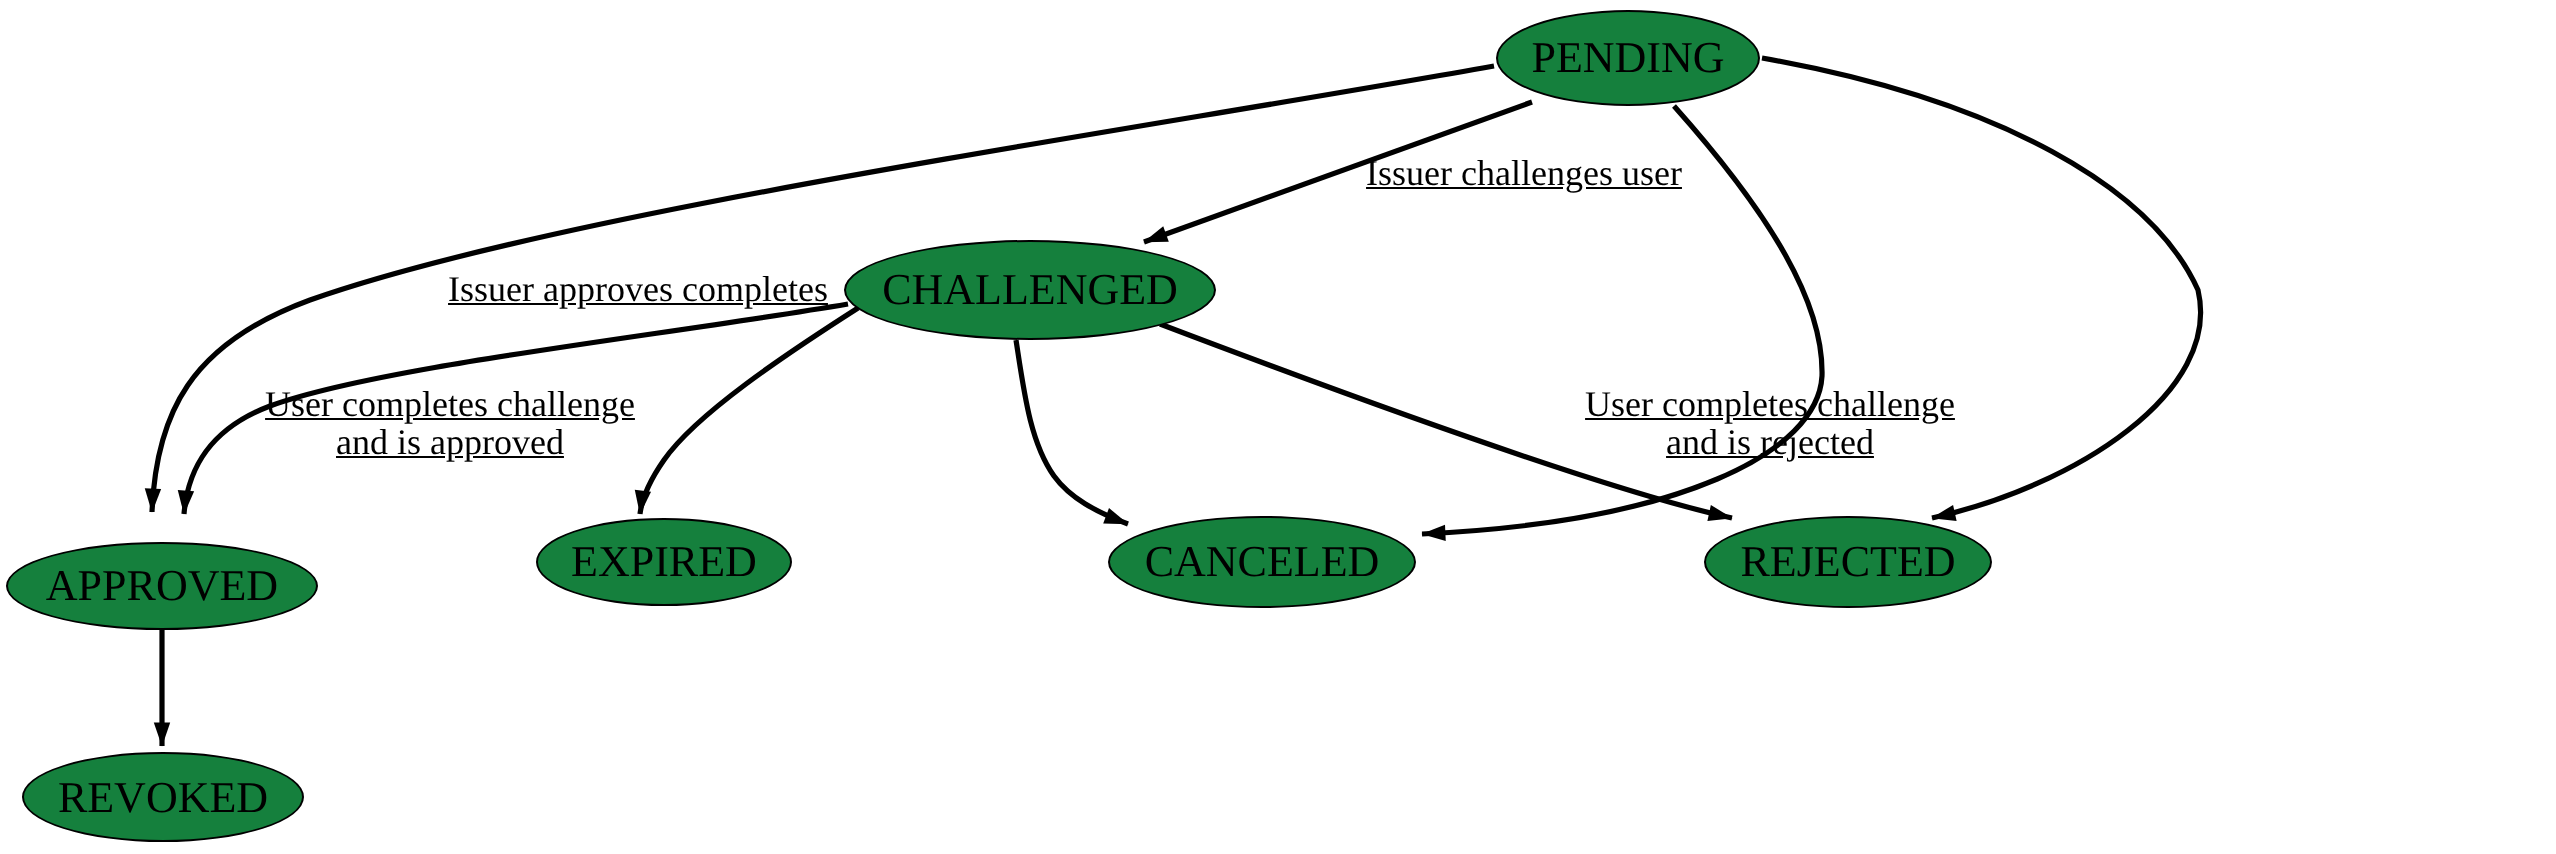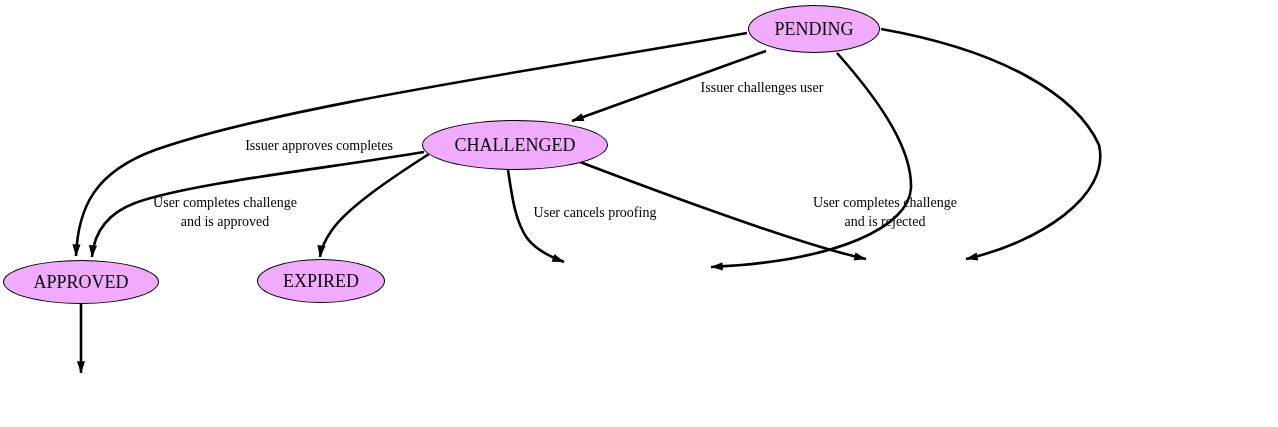--- a/index.html
+++ b/index.html
@@ -11,35 +11,36 @@
     background: #ffffff;
     color: #000000;
     font-family: "Liberation Serif", serif;
     overflow: hidden;
   }
   .stage svg { position: absolute; left: 0; top: 0; }
   .node {
     position: absolute;
     border: 1.6px solid #000000;
     border-radius: 50%;
-    background: #f0abfc;
+    background: #15803d;
     display: flex;
     align-items: center;
     justify-content: center;
-    font-size: 18px;
+    font-size: 22px;
     line-height: 1;
     white-space: nowrap;
   }
   .edge-label {
     position: absolute;
     transform: translate(-50%, -50%);
-    font-size: 14px;
+    font-size: 18px;
     line-height: 19px;
     text-align: center;
     white-space: pre-line;
+    text-decoration: underline;
   }
 </style>
 </head>
 <body>
 
 <div class="stage">
 
   <svg width="1278" height="427" viewBox="0 0 1278 427">
     <defs>
       <marker id="arrow" viewBox="0 0 13 10" refX="12.2" refY="5" markerWidth="13" markerHeight="10" markerUnits="userSpaceOnUse" orient="auto">
@@ -58,28 +59,36 @@
       <path d="M 81,304 L 81,373" marker-end="url(#arrow)"></path>
     </g>
   </svg>
 
   <div class="node" style="left:748px; top:5px; width:132px; height:48px;">
     <span>PENDING</span>
   </div>
   <div class="node" style="left:422px; top:120px; width:186px; height:50px;">
     <span>CHALLENGED</span>
   </div>
-  <div class="node" style="left:3px; top:260px; width:156px; height:44px;">
+  <div class="node" style="left:3px; top:271px; width:156px; height:44px;">
     <span>APPROVED</span>
   </div>
-  <div class="node" style="left:257px; top:259px; width:128px; height:44px;">
+  <div class="node" style="left:268px; top:259px; width:128px; height:44px;">
     <span>EXPIRED</span>
+  </div>
+  <div class="node" style="left:554px; top:258px; width:154px; height:46px;">
+    <span>CANCELED</span>
+  </div>
+  <div class="node" style="left:852px; top:258px; width:144px; height:46px;">
+    <span>REJECTED</span>
+  </div>
+  <div class="node" style="left:11px; top:376px; width:141px; height:45px;">
+    <span>REVOKED</span>
   </div>
 
   <div class="edge-label" style="left:762px; top:87px;">Issuer challenges user</div>
   <div class="edge-label" style="left:319px; top:145px;">Issuer approves completes</div>
   <div class="edge-label" style="left:225px; top:212px;">User completes challenge
 and is approved</div>
-  <div class="edge-label" style="left:595px; top:212px;">User cancels proofing</div>
   <div class="edge-label" style="left:885px; top:212px;">User completes challenge
 and is rejected</div>
 
 </div>
 
 </body></html>

